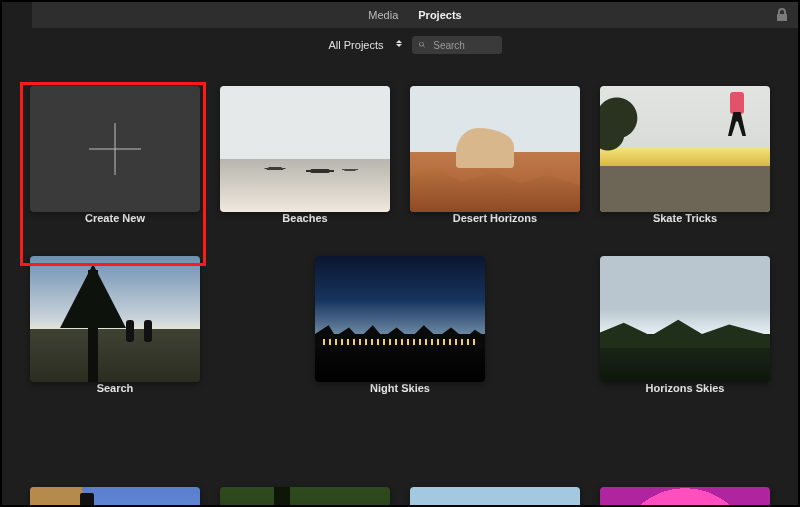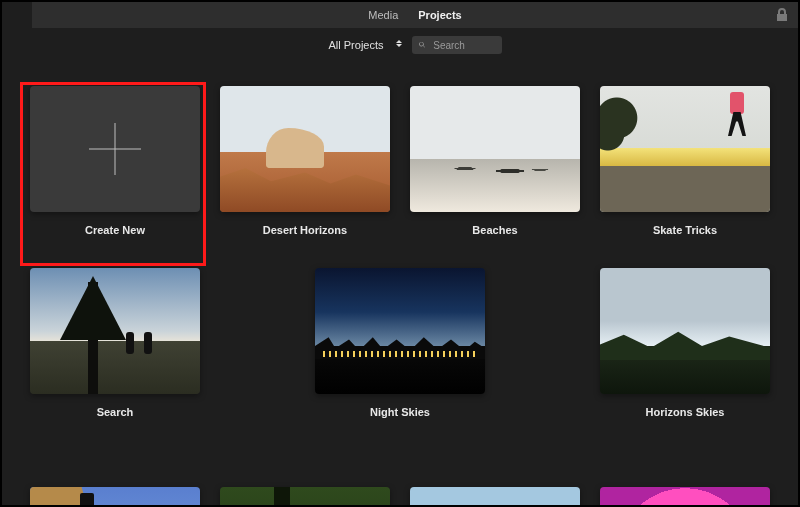--- a/index.html
+++ b/index.html
@@ -18,21 +18,21 @@
   .searchbox{display:flex;align-items:center;gap:6px;background:#3a3a3a;border-radius:3px;height:18px;padding:0 6px;width:78px;}
   .searchbox svg{width:10px;height:10px;fill:#9a9a9a;}
   .searchbox input{background:transparent;border:none;outline:none;color:#ddd;font-size:10px;width:100%;}
   .searchbox input::placeholder{color:#9a9a9a;}
   
   .grid{position:absolute;left:0;right:0;top:60px;bottom:0;overflow:hidden;}
   .row{display:flex;justify-content:space-between;padding:0 28px;margin-top:32px;}
   .row.first{margin-top:24px;}
   .cell{width:170px;display:flex;flex-direction:column;align-items:center;}
   .thumb{width:170px;height:126px;border-radius:4px;overflow:hidden;position:relative;box-shadow:0 2px 6px rgba(0,0,0,.4);cursor:pointer;}
-  .caption{color:#e8e8e8;font-size:11px;font-weight:600;margin-top:12px;}
+  .caption{color:#e8e8e8;font-size:11px;font-weight:600;}
   
   .create-new{background:#3a3a3a;display:flex;align-items:center;justify-content:center;}
   .plus{position:relative;width:52px;height:52px;}
   .plus::before,.plus::after{content:"";position:absolute;background:#bdbdbd;}
   .plus::before{left:50%;top:0;width:1px;height:100%;transform:translateX(-.5px);}
   .plus::after{top:50%;left:0;height:1px;width:100%;transform:translateY(-.5px);}
   
   .highlight{position:absolute;border:3px solid #ff1a1a;pointer-events:none;box-sizing:border-box;}
   
   .row3{position:absolute;left:0;right:0;bottom:-108px;display:flex;justify-content:space-between;padding:0 28px;}
@@ -105,26 +105,26 @@
   <div class="grid">
 
     <div class="row first">
       <div class="cell">
         <div class="thumb create-new">
           <div class="plus"></div>
         </div>
         <div class="caption">Create New</div>
       </div>
       <div class="cell">
+        <div class="thumb t-beach"></div>
+        <div class="caption">Beaches</div>
+      </div>
+      <div class="cell">
         <div class="thumb t-desert"></div>
         <div class="caption">Desert Horizons</div>
-      </div>
-      <div class="cell">
-        <div class="thumb t-beach"></div>
-        <div class="caption">Beaches</div>
       </div>
       <div class="cell">
         <div class="thumb t-skate">
           <div class="rail"></div>
             <div class="tree"></div>
           <div class="skater">
               <div class="body"></div>
               <div class="legs"></div>
             </div>
         </div>

